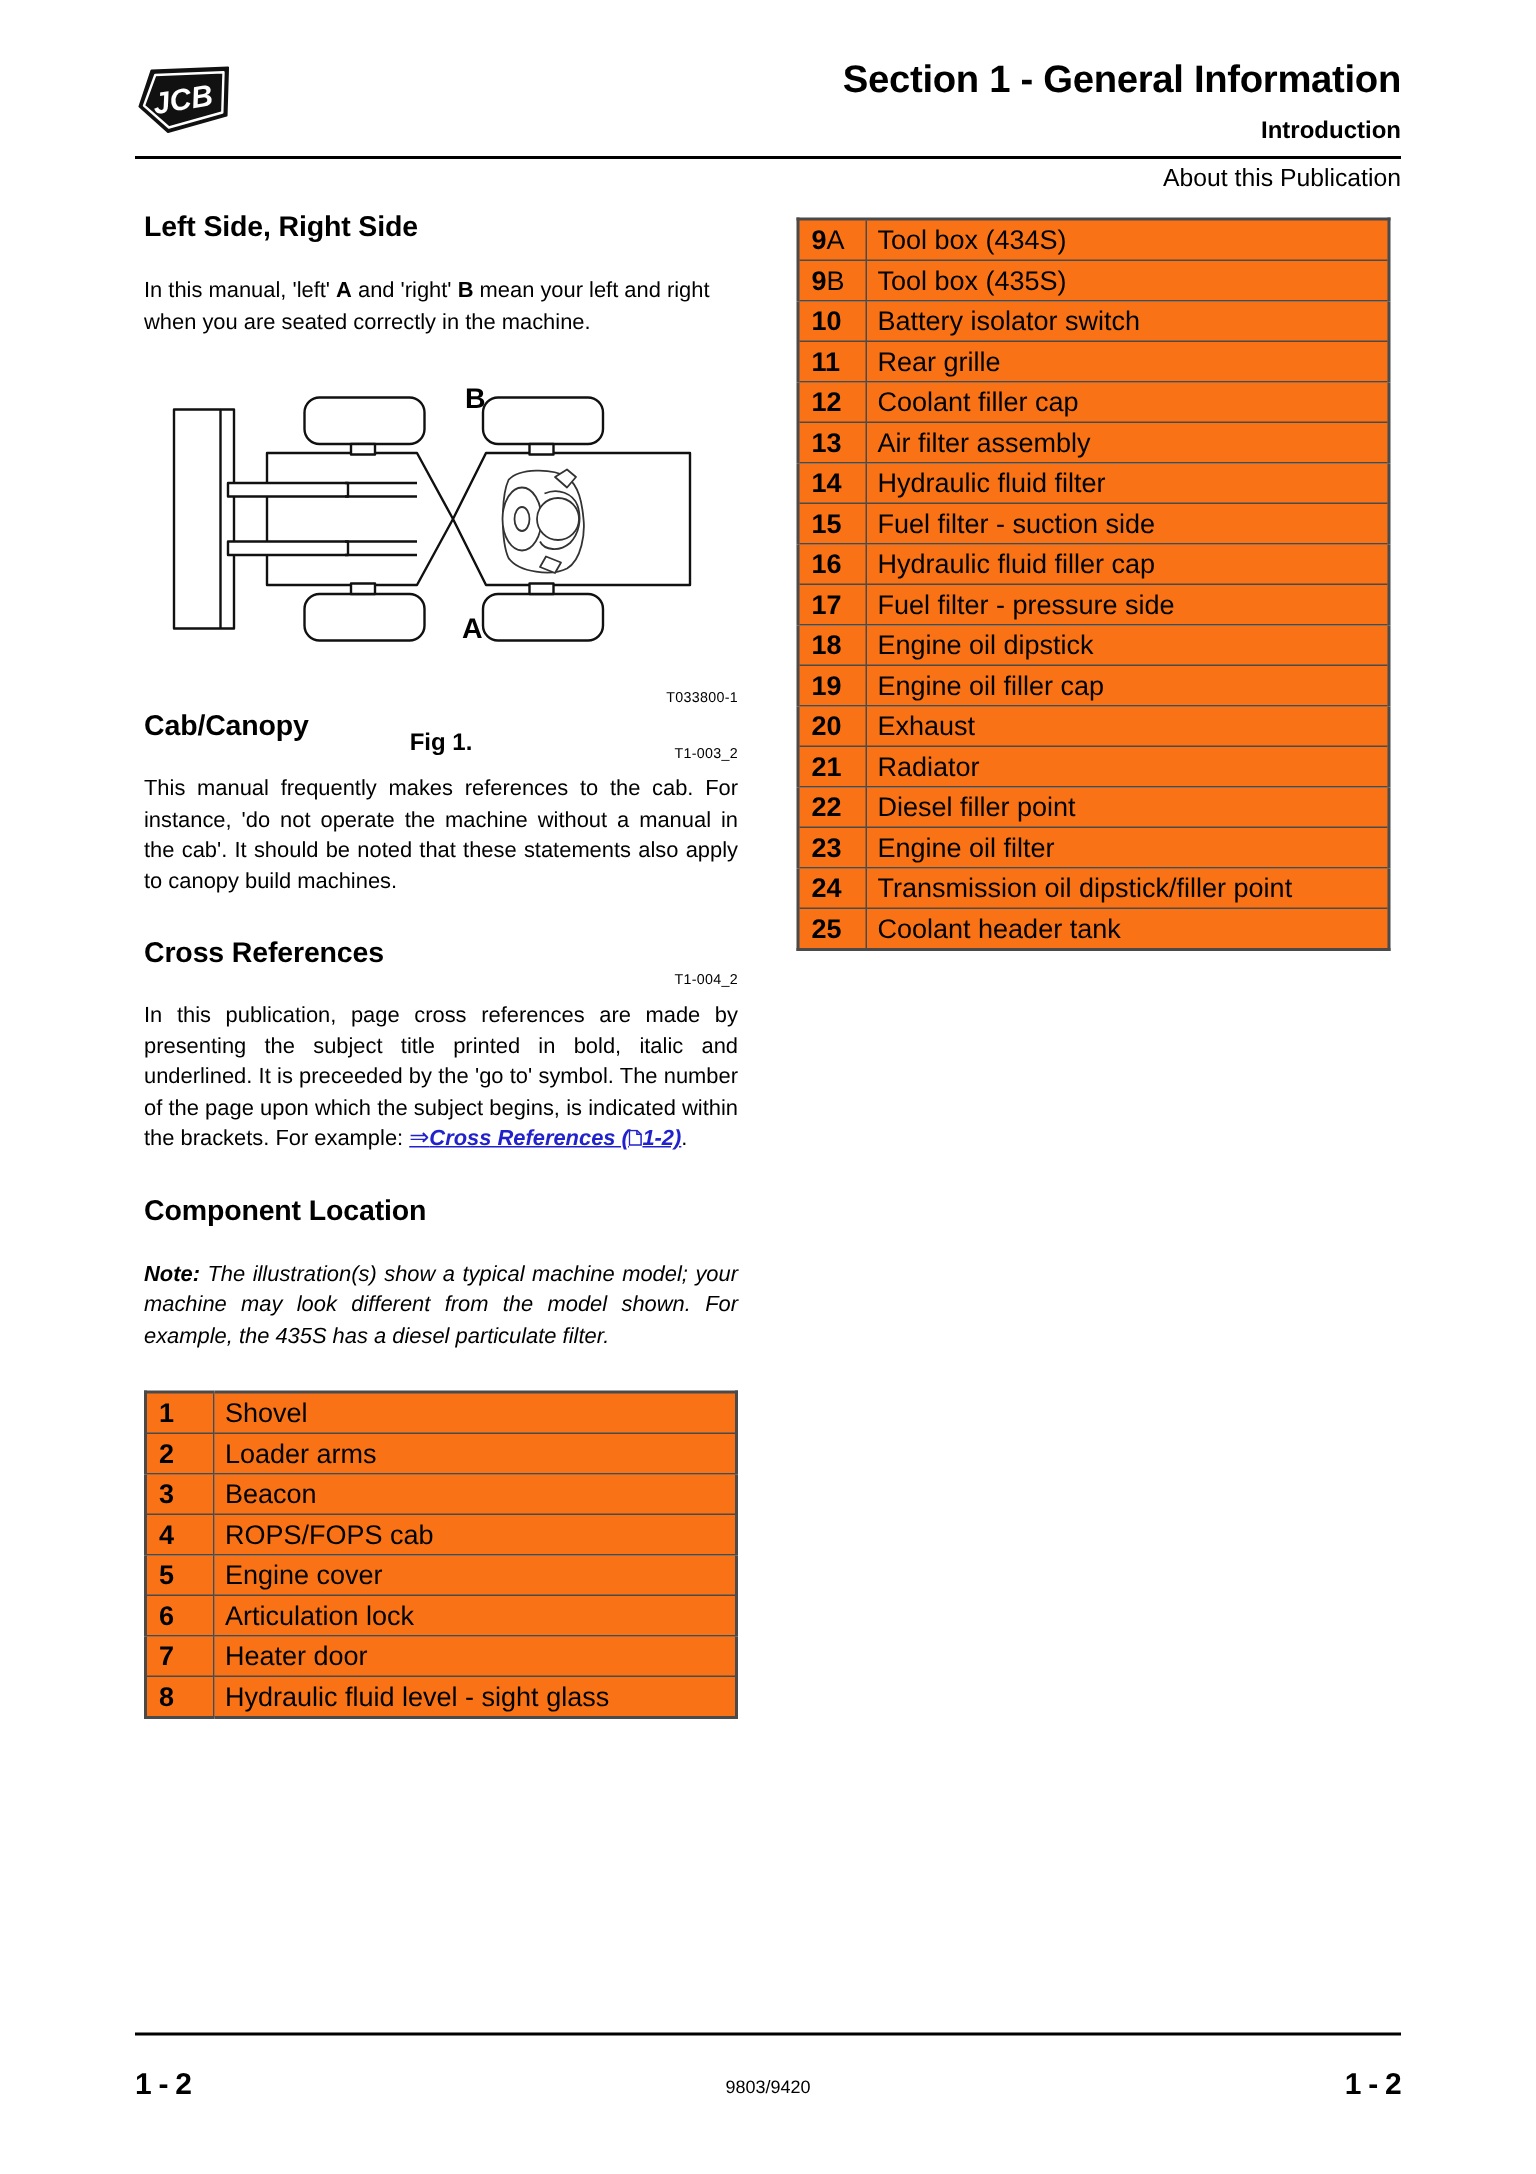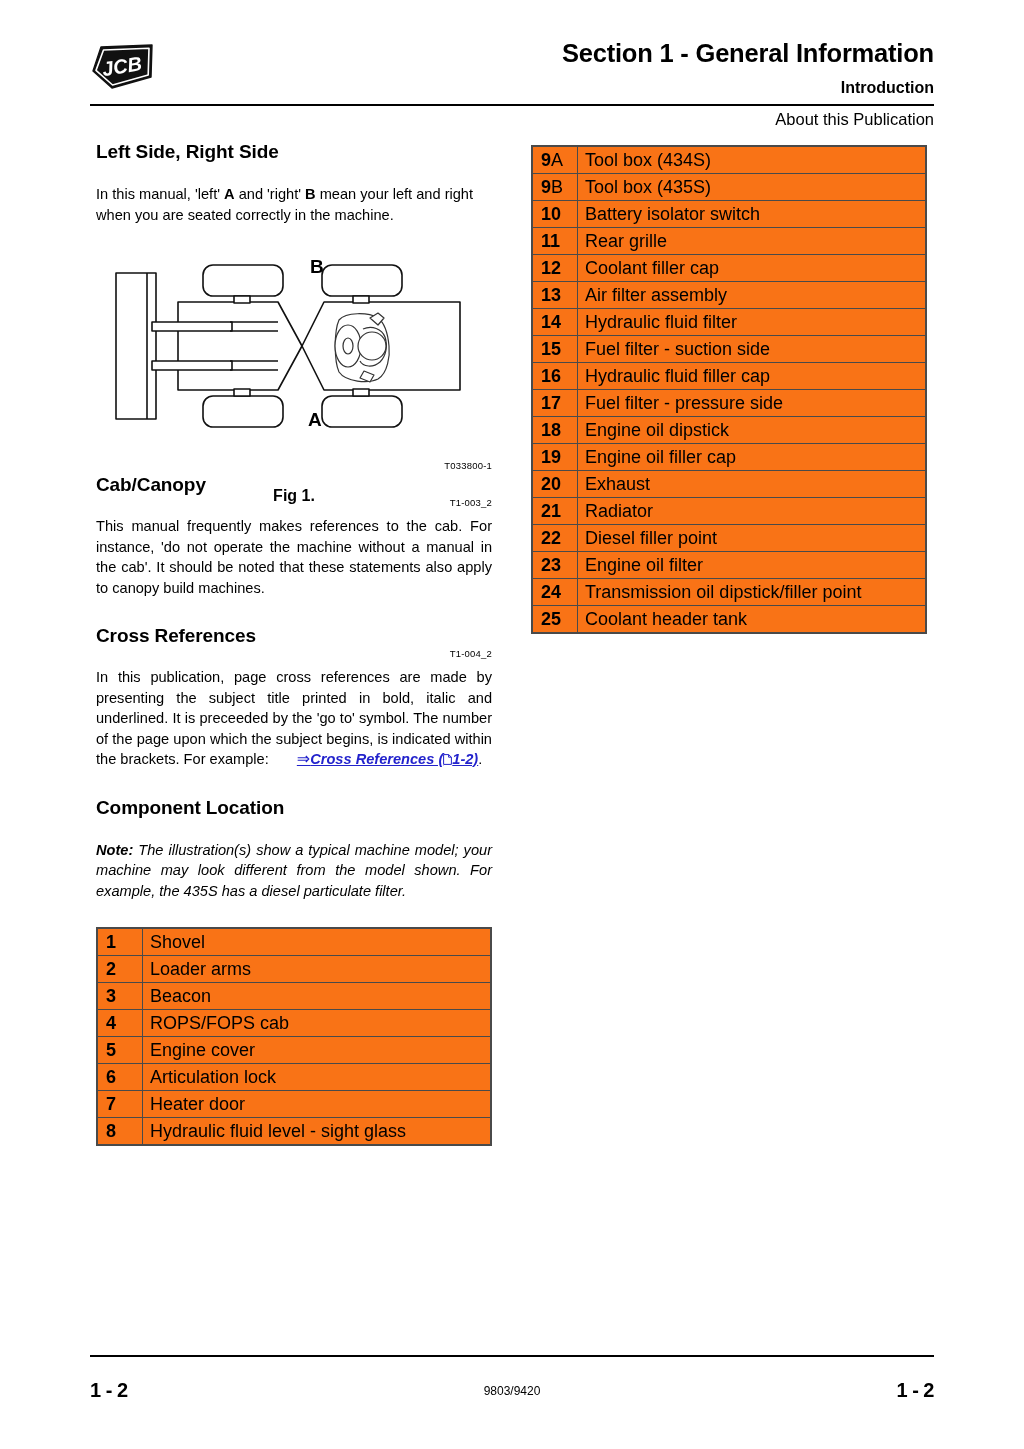--- a/index.html
+++ b/index.html
@@ -184,21 +184,20 @@
   
   .b { font-weight: bold; }
   .i { font-style: italic; }
   .bi { font-weight: bold; font-style: italic; }
   a.xref {
     color: #2222cc;
     font-weight: bold;
     font-style: italic;
     text-decoration: underline;
     white-space: nowrap;
-    margin-left: 24px;
   }
   .goto-arrow {
     color: #2222cc;
     font-weight: normal;
     font-style: normal;
     text-decoration: none;
     font-size: 16px;
   }
   .page-icon {
     display: inline-block;

